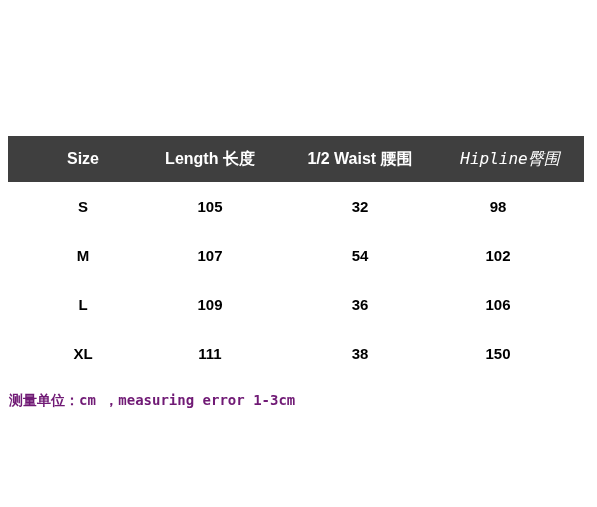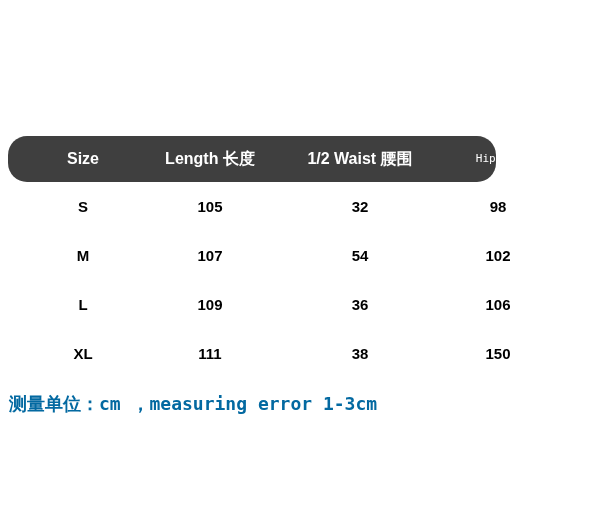--- a/index.html
+++ b/index.html
@@ -21,24 +21,23 @@
     top: 0;
     width: 597px;
     height: 507px;
   }
 
   
   .chart-header {
     position: absolute;
     left: 8px;
     top: 136px;
-    width: 488px;
+    width: 576px;
     height: 46px;
     background: #3f3f3f;
-    border-radius: 19px;
   }
   .chart-header .hcell {
     position: absolute;
     top: 0;
     height: 46px;
     line-height: 46px;
     text-align: center;
     color: #ffffff;
     font-weight: bold;
     font-size: 16px;
@@ -46,21 +45,22 @@
   }
   
   .hcell.c0 { left: 7px;   width: 136px; }   
   .hcell.c1 { left: 134px; width: 136px; }   
   .hcell.c2 { left: 276px; width: 152px; }   
   .hcell.c3 { left: 428px; width: 148px; }   
 
   .hcell.mono {
     font-family: "DejaVu Sans Mono", "Liberation Mono", monospace;
     font-weight: normal;
-    font-size: 11px;
+    font-size: 16px;
+    font-style: italic;
   }
 
   
   .chart-body {
     position: absolute;
     left: 8px;
     top: 182px;
     width: 576px;
   }
   .chart-row {
@@ -83,22 +83,22 @@
   .cell.c2 { left: 276px; width: 152px; }
   .cell.c3 { left: 416px; width: 148px; }
 
   
   .chart-note {
     position: absolute;
     left: 9px;
     top: 392px;
     font-family: "DejaVu Sans Mono", "Liberation Mono", monospace;
     font-weight: bold;
-    font-size: 18px;
-    color: #0369a1;
+    font-size: 14px;
+    color: #701a75;
     letter-spacing: 0px;
     white-space: nowrap;
   }
 </style>
 </head>
 <body>
 
 <div id="size-chart">
 
   <div class="chart-header">

